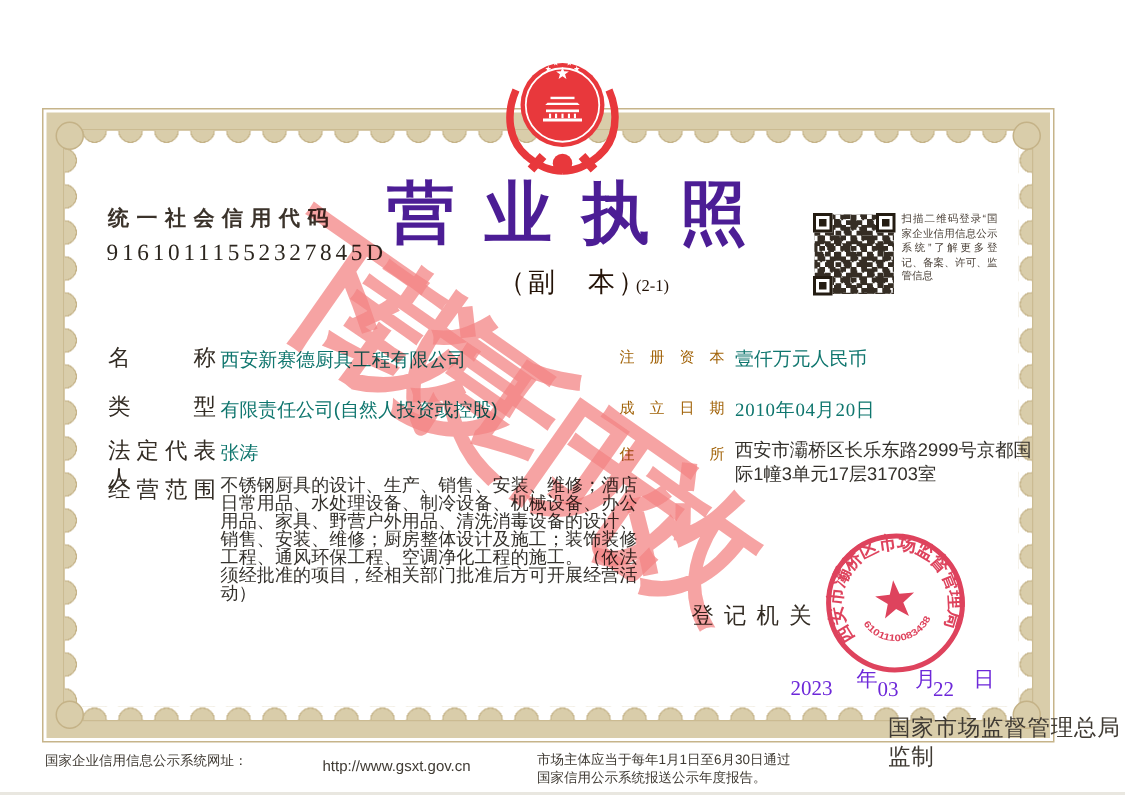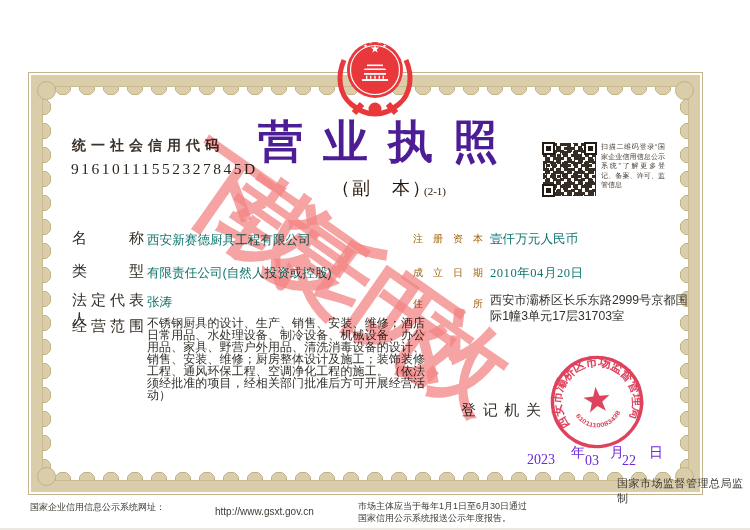--- a/index.html
+++ b/index.html
@@ -79,21 +79,21 @@
   .watermark{left:222px;top:116px;transform:rotate(35deg);transform-origin:0 0;
     font-size:97px;font-weight:bold;letter-spacing:-40px;white-space:nowrap;
     color:rgba(243,132,132,.75);mix-blend-mode:multiply;z-index:40;}
   .seal{left:548px;top:353px;z-index:50;mix-blend-mode:multiply;opacity:.93;
     transform:rotate(-6deg);}
 
   
   .footer-left-label{left:30px;top:501px;font-size:9px;color:#3f3a33;}
   .footer-url{left:215px;top:506px;font-size:10px;color:#3f3a33;font-weight:normal;}
   .footer-mid{left:358px;top:501px;width:172px;font-size:9px;line-height:11.5px;color:#3f3a33;}
-  .footer-right{left:592px;top:476px;font-size:11px;letter-spacing:.5px;color:#3f3a33;margin-left:25px;}
+  .footer-right{left:592px;top:476px;font-size:15px;letter-spacing:.5px;color:#3f3a33;}
   .page-bottom-edge{left:0;bottom:0;width:750px;height:2px;background:#e9e7e0;}
 </style>
 </head>
 <body>
 
 <div class="frame">
   <div class="band"></div>
   <div class="inner-line"></div>
   <div class="sc sc-t"></div>
   <div class="sc sc-b"></div>

